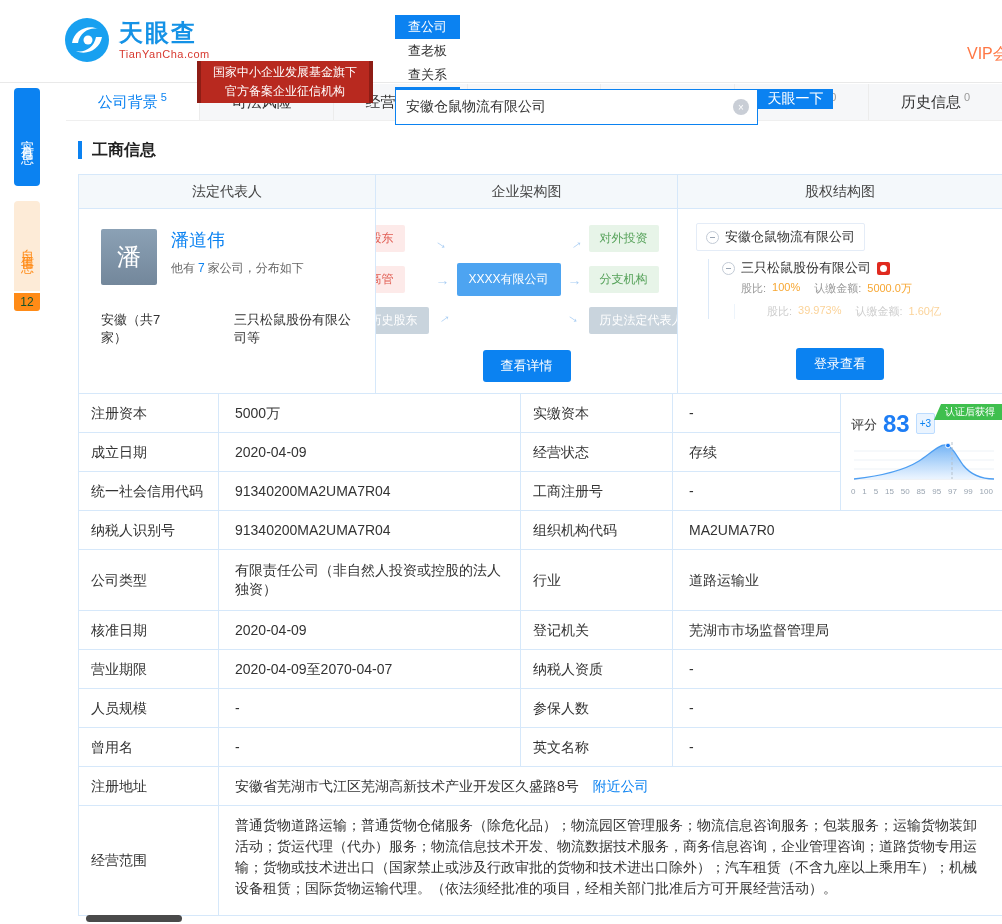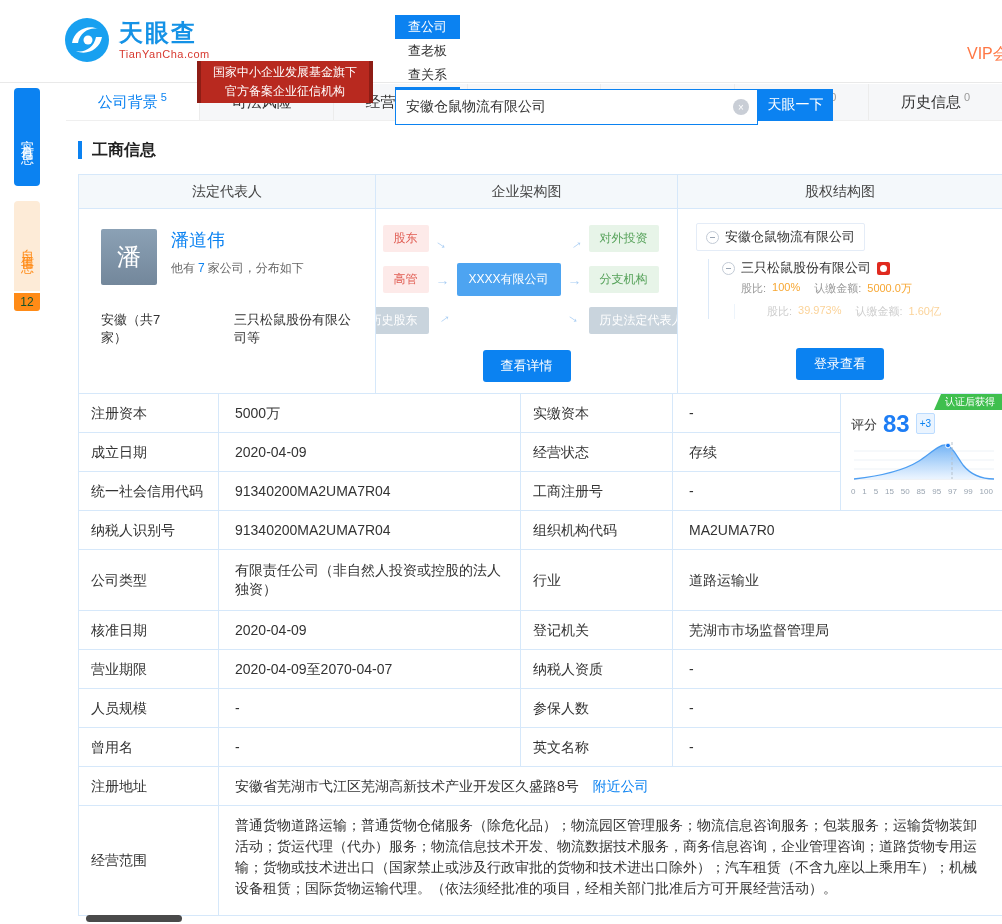--- a/index.html
+++ b/index.html
@@ -22,21 +22,21 @@
   .st.active { background:#0b82f1; color:#fff; }
   .search-row { display:flex; align-items:flex-start; }
   .search-input-wrap { width:363px; height:36px; border:1px solid #0b82f1; background:#fff;
     display:flex; align-items:center; position:relative; }
   .search-input { border:none; outline:none; flex:1; height:100%; font-size:14px; color:#333;
     padding:0 28px 0 10px; background:transparent; font-family:inherit; }
   .clear-icon { position:absolute; right:8px; width:16px; height:16px; border-radius:50%;
     background:#c9ced6; color:#fff; font-size:10px; display:flex; align-items:center;
     justify-content:center; cursor:pointer; }
   .clear-icon::after { content:"×"; }
-  .search-btn { width:75px; height:32px; background:#0b82f1; color:#fff; font-size:14px;
+  .search-btn { width:75px; height:20px; background:#0b82f1; color:#fff; font-size:14px;
     border:none; cursor:pointer; font-family:inherit; }
   .vip { position:absolute; left:967px; top:44px; color:#ff7744; font-size:16px; white-space:nowrap; cursor:pointer; }
 
   
   .side-tabs { position:absolute; left:14px; top:88px; width:26px; display:flex;
     flex-direction:column; z-index:4; }
   .vtab { writing-mode:vertical-rl; text-orientation:upright; letter-spacing:4px; font-size:13px;
     display:flex; align-items:center; justify-content:center; border-radius:4px; cursor:pointer; }
   .tab-official { background:#0b82f1; color:#fff; height:98px; }
   .tab-self { background:#fdebd7; color:#ff8b17; height:90px; margin-top:15px; border-radius:4px 4px 0 0; }
@@ -73,21 +73,21 @@
     cursor:pointer; flex:none; }
   .rep-name { font-size:18px; color:#0b82f1; cursor:pointer; line-height:22px; }
   .rep-desc { font-size:12px; color:#666; margin-top:9px; }
   .rep-desc .blue { color:#0b82f1; margin:0 3px; cursor:pointer; }
   .rep-bottom { margin-top:26px; display:flex; gap:62px; font-size:13px; color:#333; }
 
   
   .struct-cell { display:flex; flex-direction:column; align-items:center; padding-top:16px; }
   .diagram { display:flex; align-items:center; gap:5px; }
   .d-col { display:flex; flex-direction:column; gap:14px; }
-  .d-left { align-items:flex-end;font-family:Liberation Mono, monospace; }
+  .d-left { align-items:flex-start;font-family:Liberation Mono, monospace; }
   .d-right { align-items:flex-start; }
   .d-node { font-size:12px; padding:5px 11px; border-radius:2px; white-space:nowrap; cursor:pointer; }
   .d-pink { background:#fdeae9; color:#e05c52; }
   .d-green { background:#e7f4e8; color:#56a25a; }
   .d-gray { background:#c9d4dd; color:#fff; }
   .d-center { background:#4da4f1; color:#fff; font-size:12px; padding:8px 12px; border-radius:2px; white-space:nowrap; }
   .a-col { display:flex; flex-direction:column; gap:16px; }
   .arr { width:18px; height:21px; display:flex; align-items:center; justify-content:center;
     color:#a8cdf3; font-size:14px; }
   .arr::after { content:"→"; }
@@ -125,21 +125,21 @@
     align-items:center; padding:0 12px; font-size:14px; color:#333; line-height:19px; }
   .val { padding:0 16px; }
   .span2 { grid-column:span 2; }
   .span4 { grid-column:2 / 6; }
   .addr-link { color:#0b82f1; margin-left:14px; cursor:pointer; white-space:nowrap; text-decoration:none; }
   .scope { align-items:flex-start; padding:9px 16px; line-height:21px; }
 
   
   .score-cell { grid-column:5; grid-row:1 / span 3; display:block; position:relative;
     padding:2px 8px 0 10px; overflow:hidden; }
-  .ribbon { position:absolute; top:0; right:0; background:#3fbf4e; color:#fff; font-size:10px;
+  .ribbon { position:absolute; top:10px; right:0; background:#3fbf4e; color:#fff; font-size:10px;
     line-height:14px; padding:1px 7px 1px 11px; clip-path:polygon(7px 0,100% 0,100% 100%,0 100%); }
   .score-line { display:flex; align-items:center; gap:6px; margin-top:16px; }
   .score-label { font-size:13px; color:#333; }
   .score-value { font-size:24px; font-weight:bold; color:#1d7df5; line-height:24px; }
   .score-delta { font-size:10px; color:#0b82f1; background:#eaf4ff; border:1px solid #bcdcff;
     border-radius:2px; padding:0 3px; align-self:flex-start; margin-top:1px; }
   .score-chart { display:block; margin-top:3px; }
   .score-axis { width:142px; display:flex; justify-content:space-between; font-size:8px;
     color:#9aa5b1; margin-top:1px; }
 

